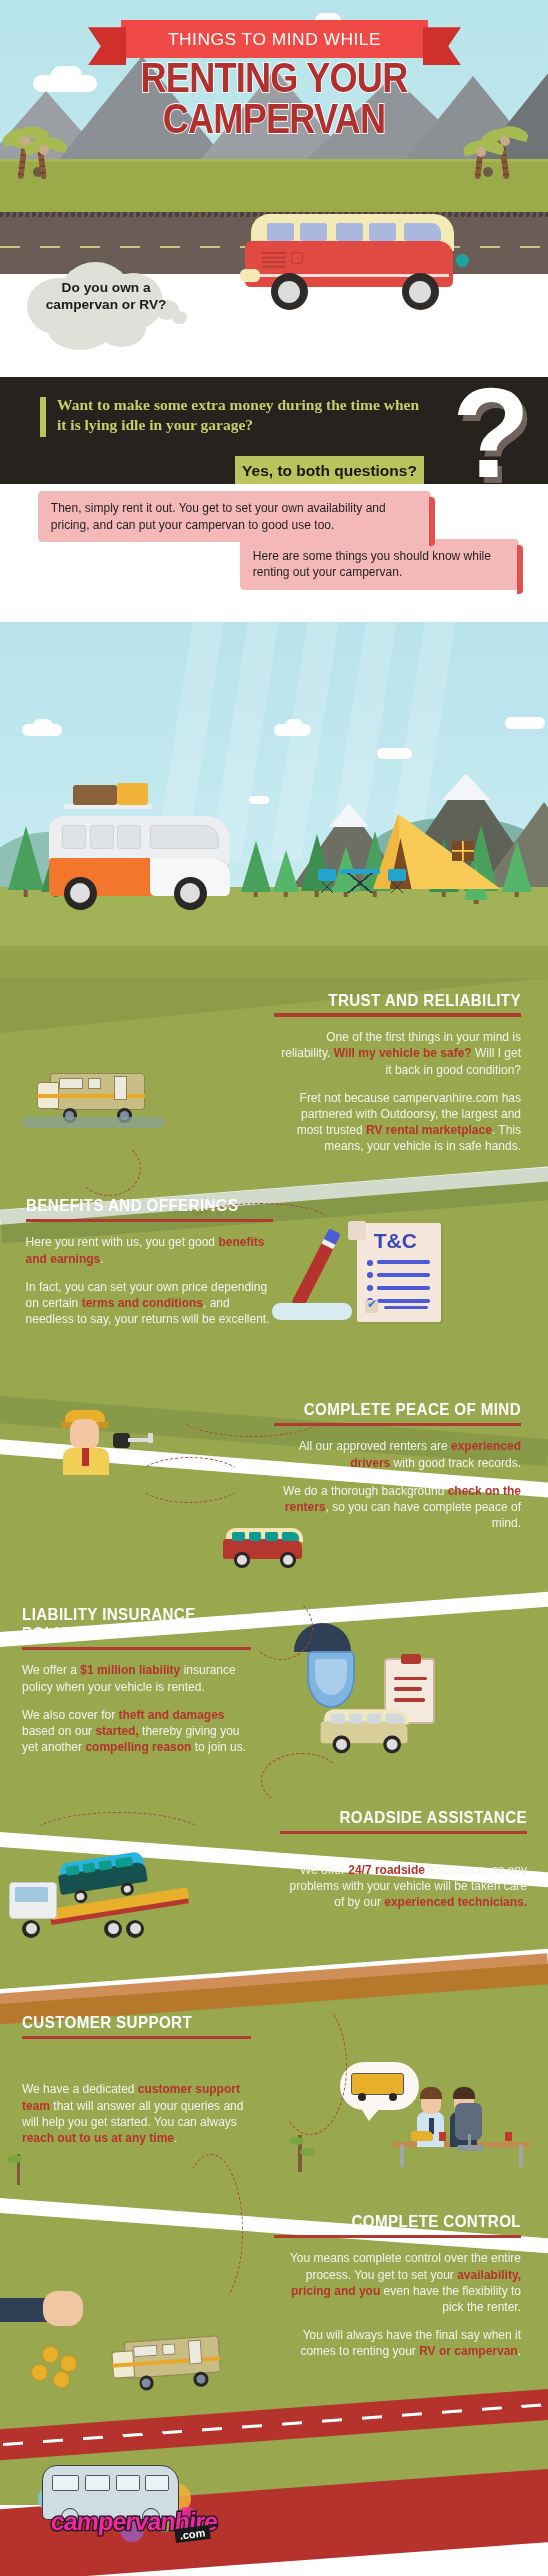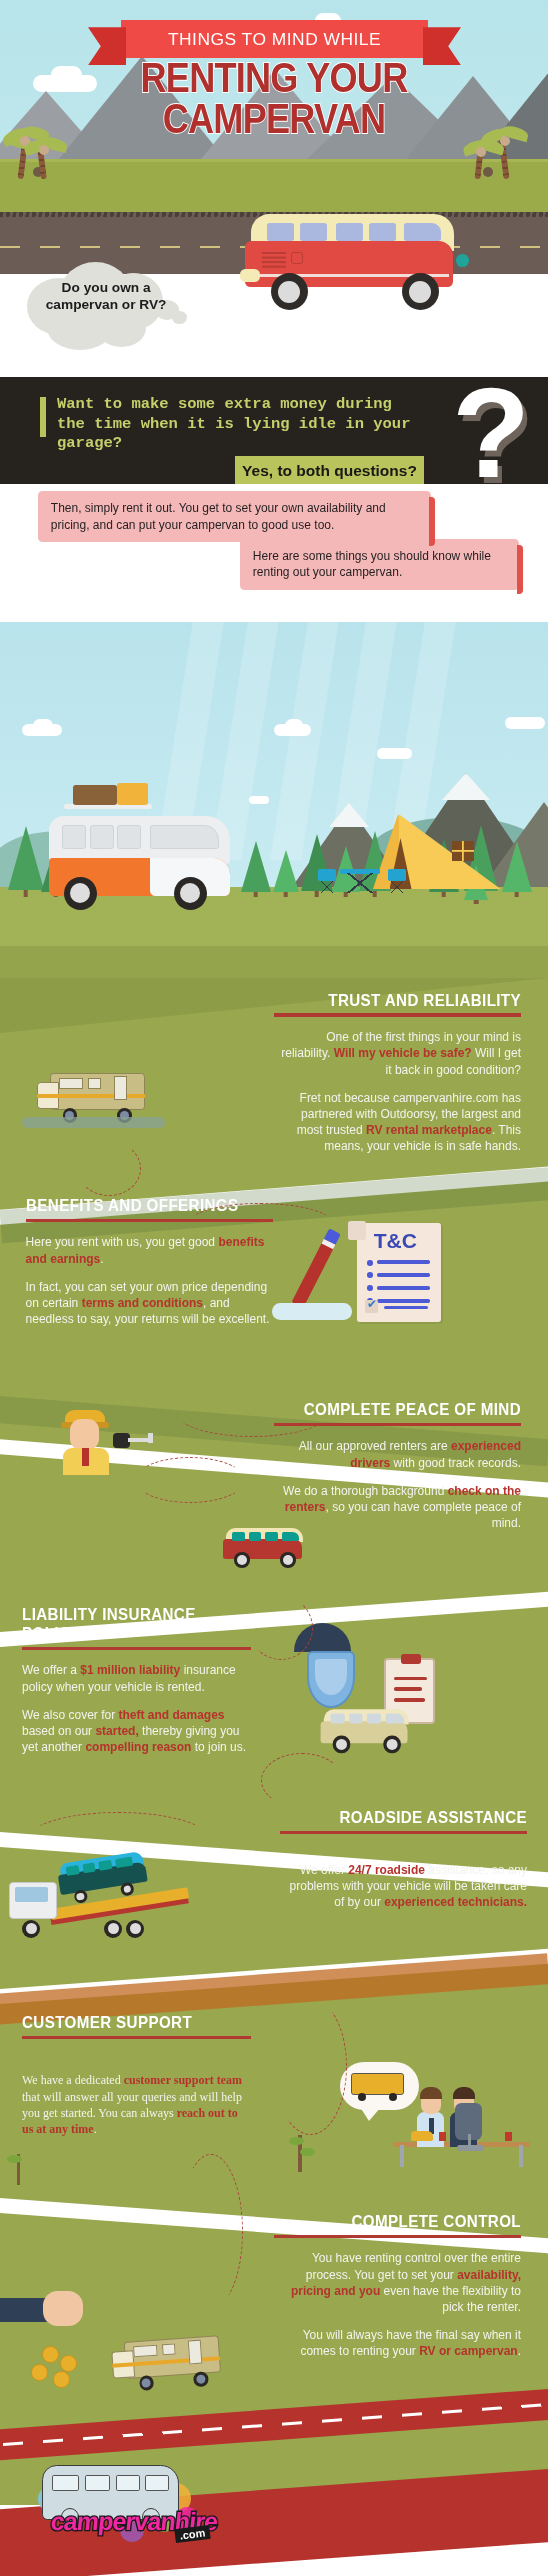--- a/index.html
+++ b/index.html
@@ -61,21 +61,21 @@
   .smoke { position:absolute; left:20px; top:258px; width:174px; height:101px; z-index:7; }
   .smoke .puff { position:absolute; background:#dfe0da; border-radius:50%; }
   .smoke .txt { position:absolute; left:25.6px; top:22px; width:121px; text-align:center;
     color:#1c1c1c; font-size:13.7px; line-height:1.22; font-weight:bold;
     font-family:"Liberation Sans Narrow","Liberation Sans",sans-serif; }
 
   
   .dark { position:absolute; left:0; top:377px; width:548px; height:108px; background:#26231f; overflow:visible; }
   .dark .bar { position:absolute; left:40px; top:20px; width:6.4px; height:40px; background:#b9c45c; }
   .dark .q1 { position:absolute; left:57px; top:18.3px; width:366px; color:#c5d06a; font-size:15.5px; line-height:1.25;
-     font-family:Liberation Mono, monospace; font-weight:bold; }
+     font-family:Liberation Serif, serif; font-weight:bold; }
   .yesbtn { position:absolute; left:235px; top:79px; width:189px; height:30px; background:#b9c45c;
      display:flex; align-items:center; justify-content:center; color:#191816; font-size:15.5px; font-weight:bold;
      font-family:"Liberation Sans Narrow","Liberation Sans",sans-serif; }
   .qmark { position:absolute; left:452px; top:382px; width:71px; height:112px; z-index:9;
      color:#ffffff; font-size:128px; line-height:101px; font-weight:bold;
      text-shadow:4.6px 5.5px 0 #6e645c; font-family:"Liberation Sans","Liberation Sans",sans-serif; }
 
   
   .pinkwrap { position:absolute; left:0; top:484px; width:548px; height:137px; background:#fff; }
   .pbox { position:absolute; background:#f4b8b8; border-radius:4.6px; color:#231f20; font-size:12px; line-height:1.35;
@@ -631,21 +631,21 @@
       <div class="cabw"></div>
       <div class="t" style="left:12.8px;"></div>
       <div class="t" style="left:95px;"></div>
       <div class="t" style="left:117px;"></div>
     </div>
     <div class="dashpath" style="left:27.4px;top:834px;width:183px;height:55px;border-color:#a8453c transparent transparent transparent;"></div>
 
     <div class="sec left" style="left:22px;top:1035px;width:229px;">
       <div class="h">CUSTOMER SUPPORT</div>
       <div class="rule"></div>
-      <p style="margin-top:33px;font-family:Liberation Serif, serif;">
+      <p style="margin-top:42px;">
         <span>We have a dedicated </span><b>customer support team</b><span> that will answer all your queries and will help you get started. You can always </span><b>reach out to us at any time</b><span>.</span>
       </p>
     </div>
     <div class="bub" style="left:340px;top:1084px;">
       <div style="position:absolute;left:11px;top:11px;width:53px;height:22px;background:#e8b02a;border:1.8px solid #555;border-radius:2.7px;"></div>
       <div style="position:absolute;left:18.3px;top:31px;width:8.2px;height:8.2px;background:#2b2724;border-radius:50%;"></div>
       <div style="position:absolute;left:49px;top:31px;width:8.2px;height:8.2px;background:#2b2724;border-radius:50%;"></div>
     </div>
     <div class="desk" style="left:393px;top:1088px;">
       <div class="top"></div>
@@ -670,21 +670,21 @@
       <div style="position:absolute;left:18.3px;bottom:25.6px;width:22px;height:10px;background:#e8b02a;border-radius:3.7px 5.5px 1.8px 1.8px;"></div>
       <div style="position:absolute;left:46px;bottom:25.6px;width:7.3px;height:9.1px;background:#c0392b;"></div>
       <div style="position:absolute;left:112px;bottom:25.6px;width:7.3px;height:9.1px;background:#c0392b;"></div>
     </div>
     <div class="dashpath" style="left:274px;top:1020px;width:73px;height:137px;border-color:transparent #a8453c #a8453c transparent;"></div>
 
     <div class="sec right" style="left:274px;top:1234px;">
       <div class="h">COMPLETE CONTROL</div>
       <div class="rule"></div>
       <p>
-        <span>You have renting control over the entire process. You get to set your </span><b>availability, pricing and you</b><span> even have the flexibility to pick the renter.</span>
+        <span>You means complete control over the entire process. You get to set your </span><b>availability, pricing and you</b><span> even have the flexibility to pick the renter.</span>
       </p>
       <p>
         <span>You will always have the final say when it comes to renting your </span><b>RV or campervan</b><span>.</span>
       </p>
     </div>
     <div class="hand" style="left:-5.5px;top:1311px;">
       <div class="arm"></div>
       <div class="palm"></div>
     </div>
     <div class="coin" style="left:42px;top:1368px;"></div>

